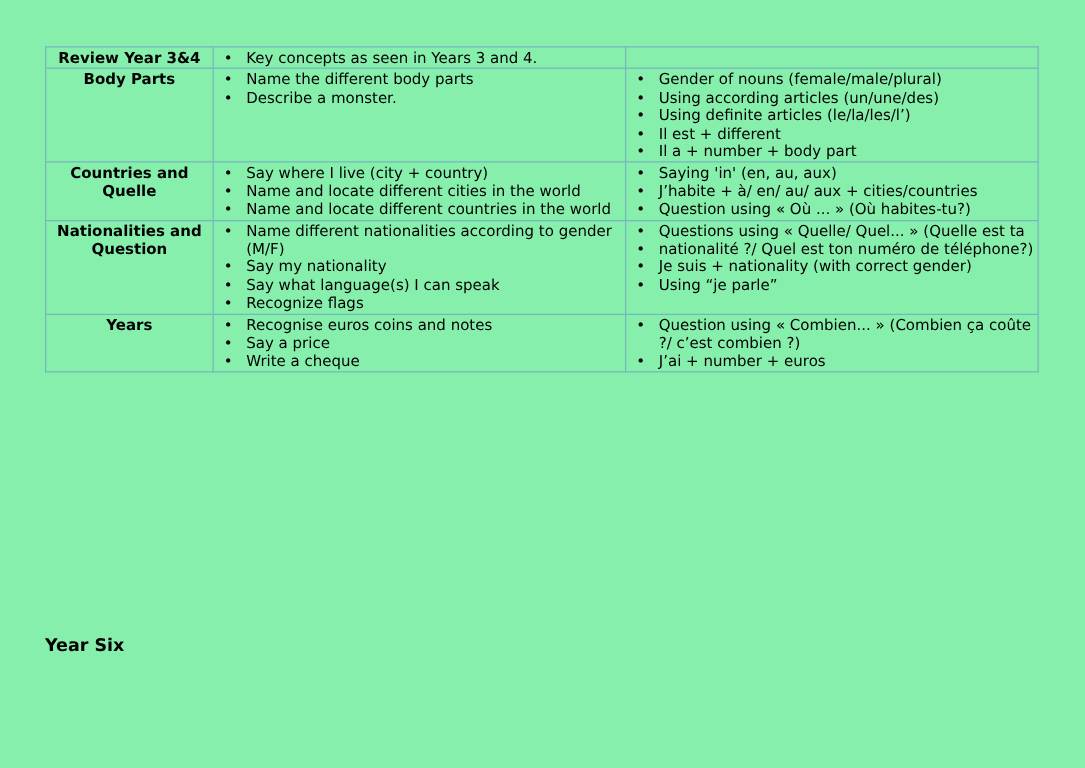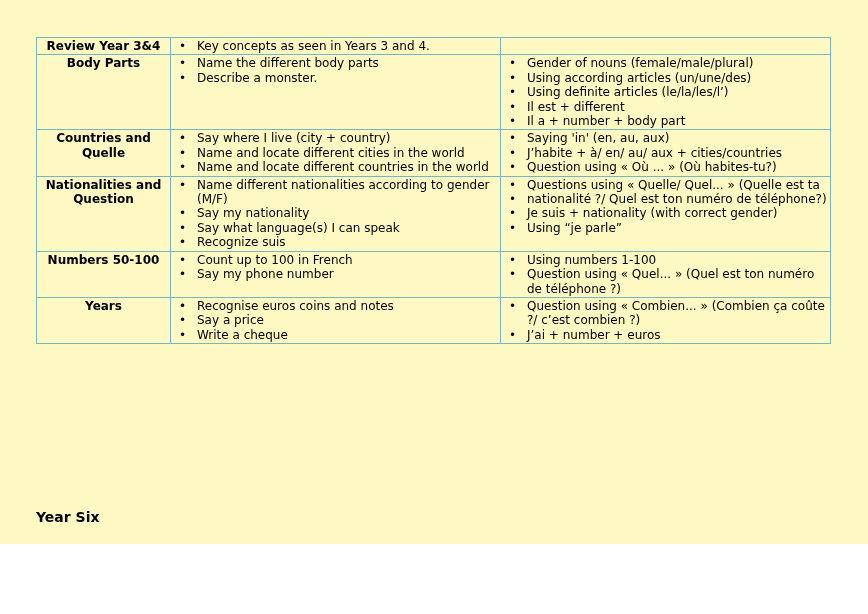--- a/index.html
+++ b/index.html
@@ -3,22 +3,22 @@
 <meta charset="utf-8">
 <style>
   html, body {
     margin: 0;
     padding: 0;
     background: #ffffff;
   }
   .page {
     position: relative;
     width: 868px;
-    height: 544px;
-    background: #fef9c3;
+    height: 614px;
+    background: #86efac;
     overflow: hidden;
     font-family: "DejaVu Sans", "Liberation Sans", sans-serif;
     color: #000000;
   }
   table.curriculum {
     position: absolute;
     left: 36px;
     top: 37px;
     width: 794px;
     border-collapse: collapse;
@@ -120,44 +120,29 @@
             </ul>
           </td>
         </tr>
         <tr>
           <td class="topic-cell">Nationalities and Question</td>
           <td>
             <ul class="bullets">
               <li>Name different nationalities according to gender (M/F)</li>
               <li>Say my nationality</li>
               <li>Say what language(s) I can speak</li>
-              <li>Recognize suis</li>
+              <li>Recognize flags</li>
             </ul>
           </td>
           <td>
             <ul class="bullets">
               <li>Questions using « Quelle/ Quel... » (Quelle est ta</li>
               <li>nationalité ?/ Quel est ton numéro de téléphone?)</li>
               <li>Je suis + nationality (with correct gender)</li>
               <li>Using “je parle”</li>
-            </ul>
-          </td>
-        </tr>
-        <tr>
-          <td class="topic-cell">Numbers 50-100</td>
-          <td>
-            <ul class="bullets">
-              <li>Count up to 100 in French</li>
-              <li>Say my phone number</li>
-            </ul>
-          </td>
-          <td>
-            <ul class="bullets">
-              <li>Using numbers 1-100</li>
-              <li>Question using « Quel... » (Quel est ton numéro de téléphone ?)</li>
             </ul>
           </td>
         </tr>
         <tr>
           <td class="topic-cell">Years</td>
           <td>
             <ul class="bullets">
               <li>Recognise euros coins and notes</li>
               <li>Say a price</li>
               <li>Write a cheque</li>

